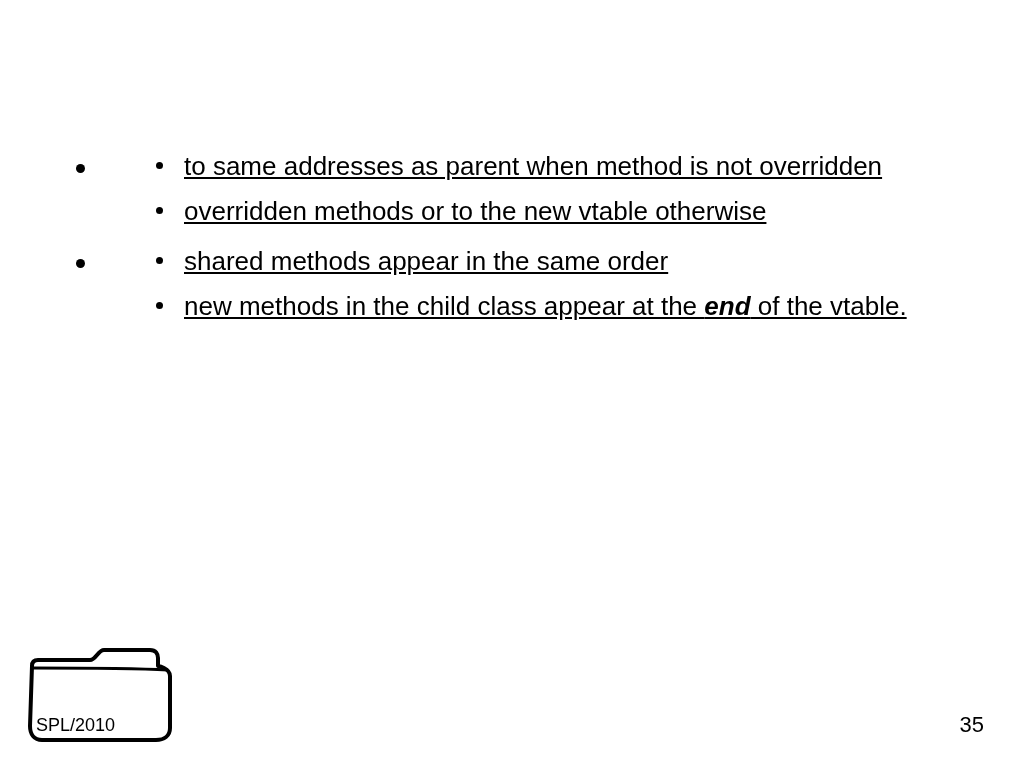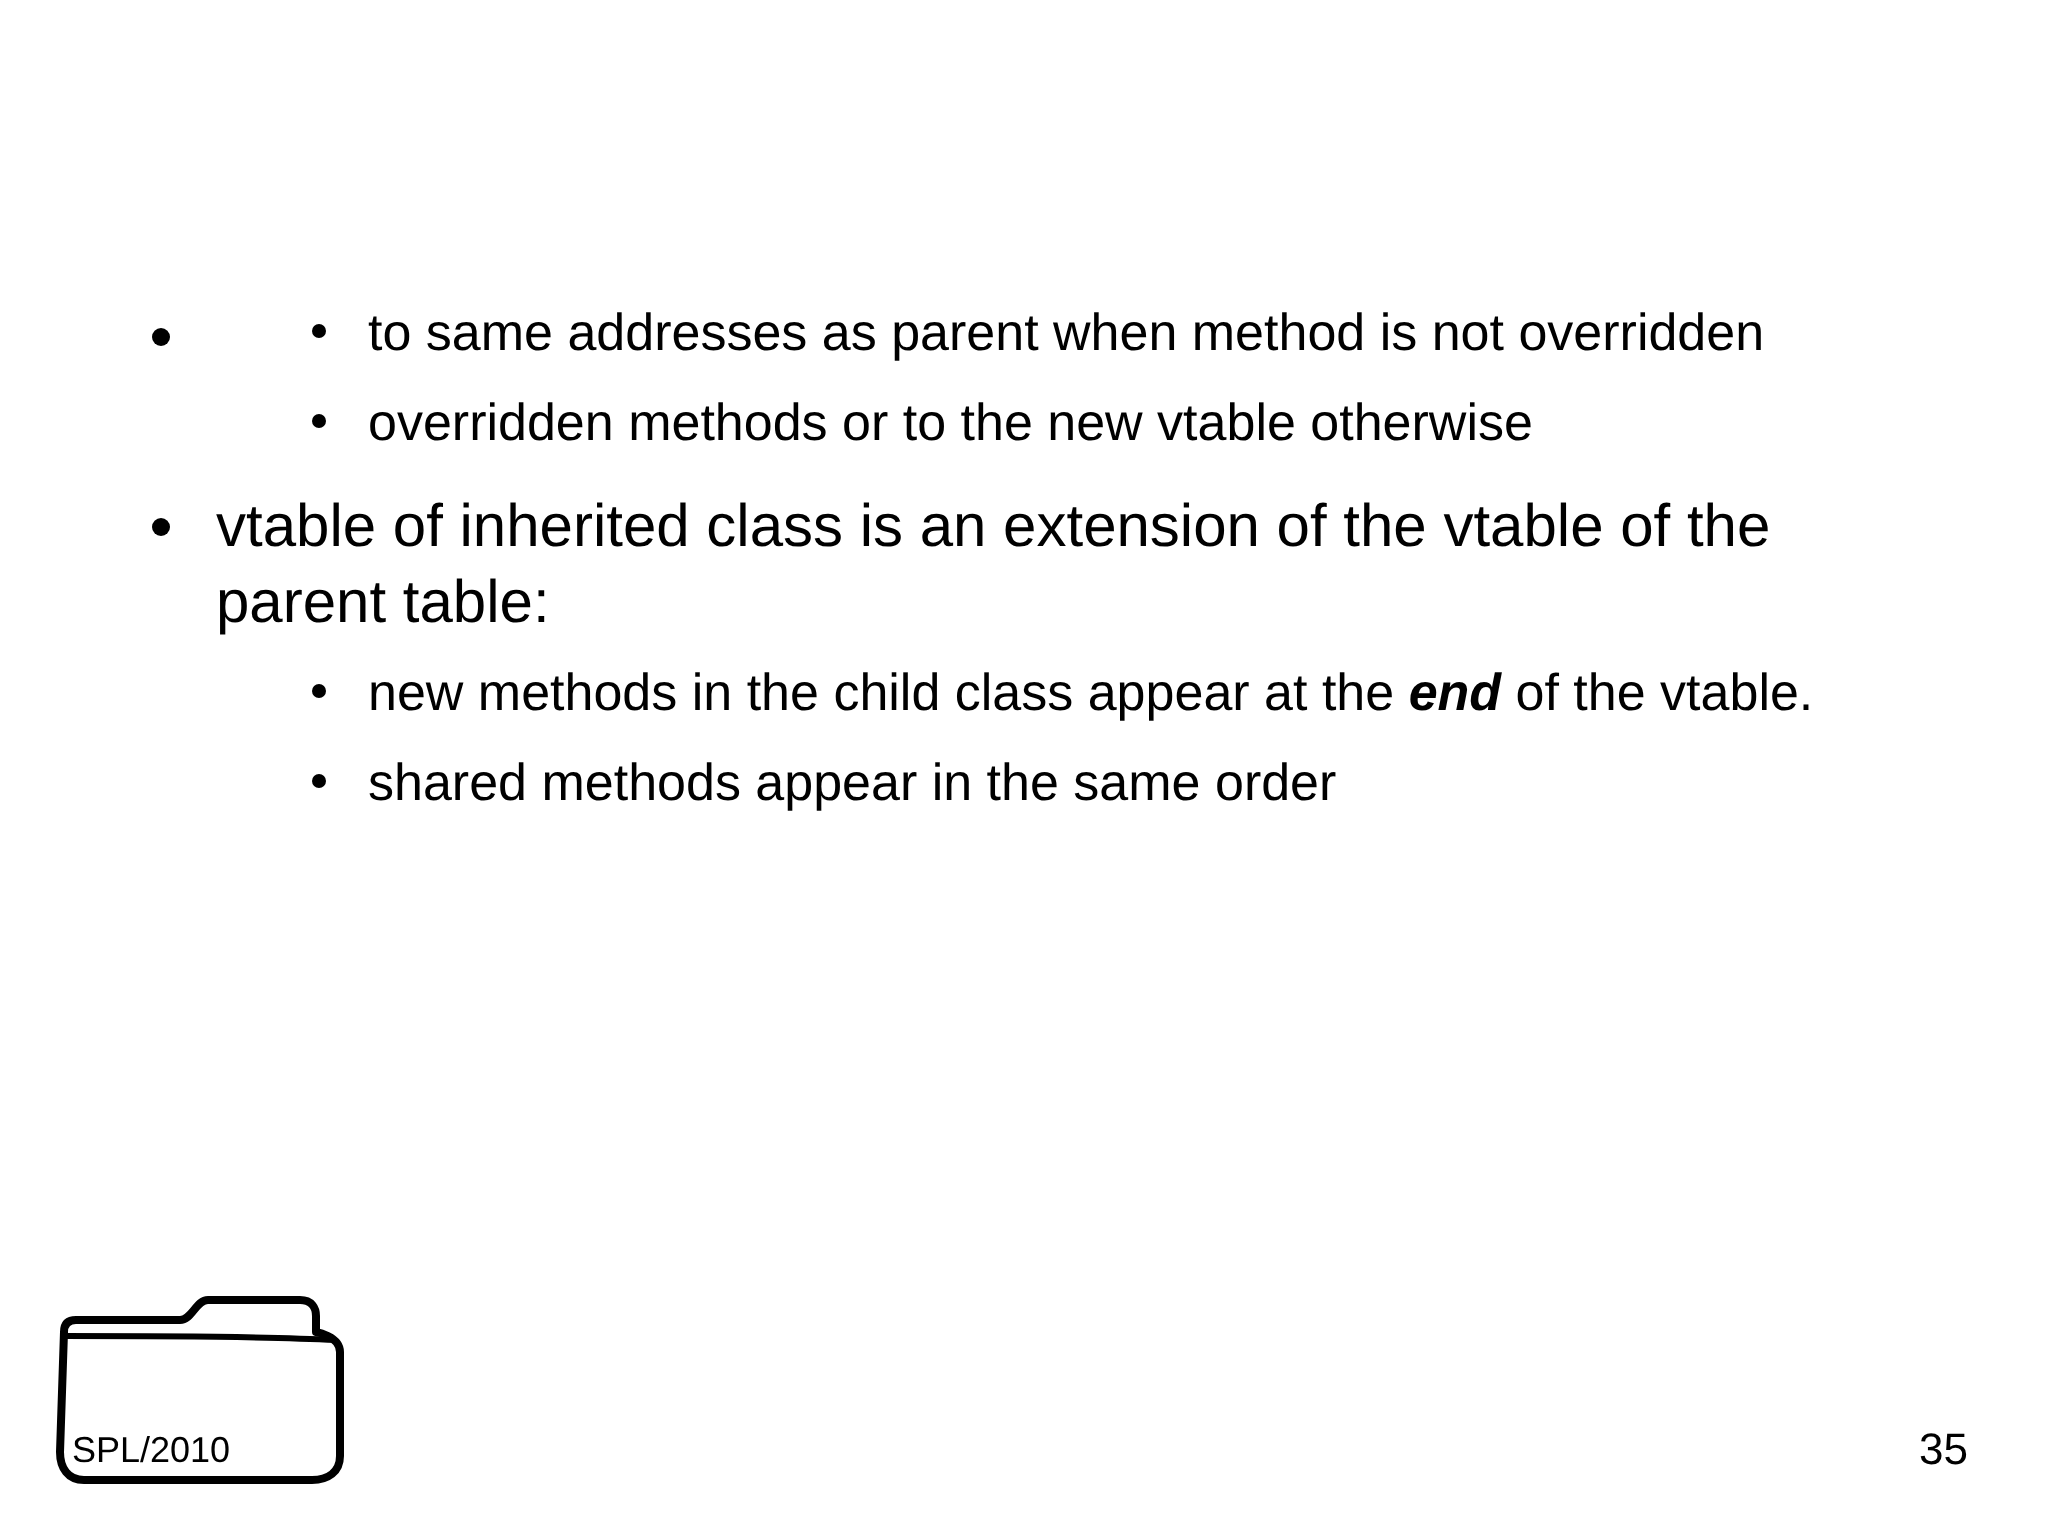--- a/index.html
+++ b/index.html
@@ -36,20 +36,21 @@
     top: 14px;
     width: 9px;
     height: 9px;
     background: #000;
     border-radius: 50%;
   }
   ul.inner {
     list-style: none;
     padding: 0;
     margin: 10px 0 18px 0;
+    text-decoration: underline;
   }
   ul.inner > li {
     position: relative;
     padding-left: 76px;
     font-size: 26px;
     line-height: 1.25;
     margin-bottom: 12px;
   }
   ul.inner > li::before {
     content: "";
@@ -96,26 +97,25 @@
 
 <div class="slide">
   <ul class="outer">
     <li>
       <ul class="inner">
         <li><span>to same addresses as parent when method is not overridden</span></li>
         <li><span>overridden methods or to the new vtable otherwise</span></li>
       </ul>
     </li>
     <li>
-      <span>vtable of inherited class is an extension of the vtable of the parent table:</span>
       <ul class="inner">
+        <li><span>shared methods appear in the same order</span></li>
         <li>
           <span>new methods in the child class appear at the </span><span class="em">end</span><span> of the vtable.</span>
         </li>
-        <li><span>shared methods appear in the same order</span></li>
       </ul>
     </li>
   </ul>
 </div>
 
 <div class="folder">
   <svg viewBox="0 0 160 110">
     <path d="M 12 28
              C 12 24, 14 22, 18 22
              L 70 22

